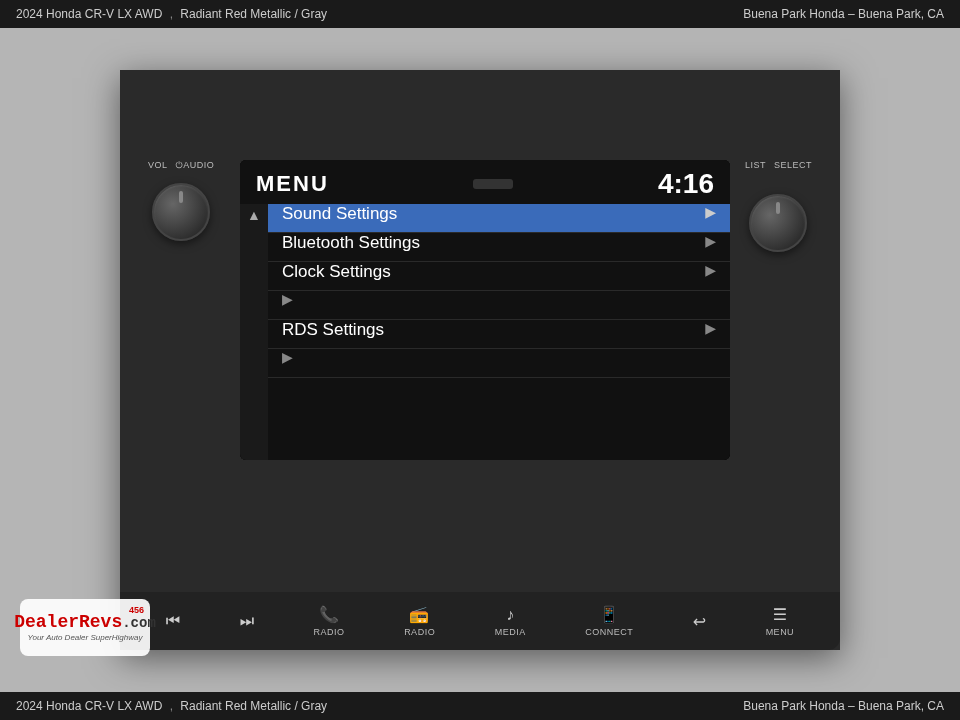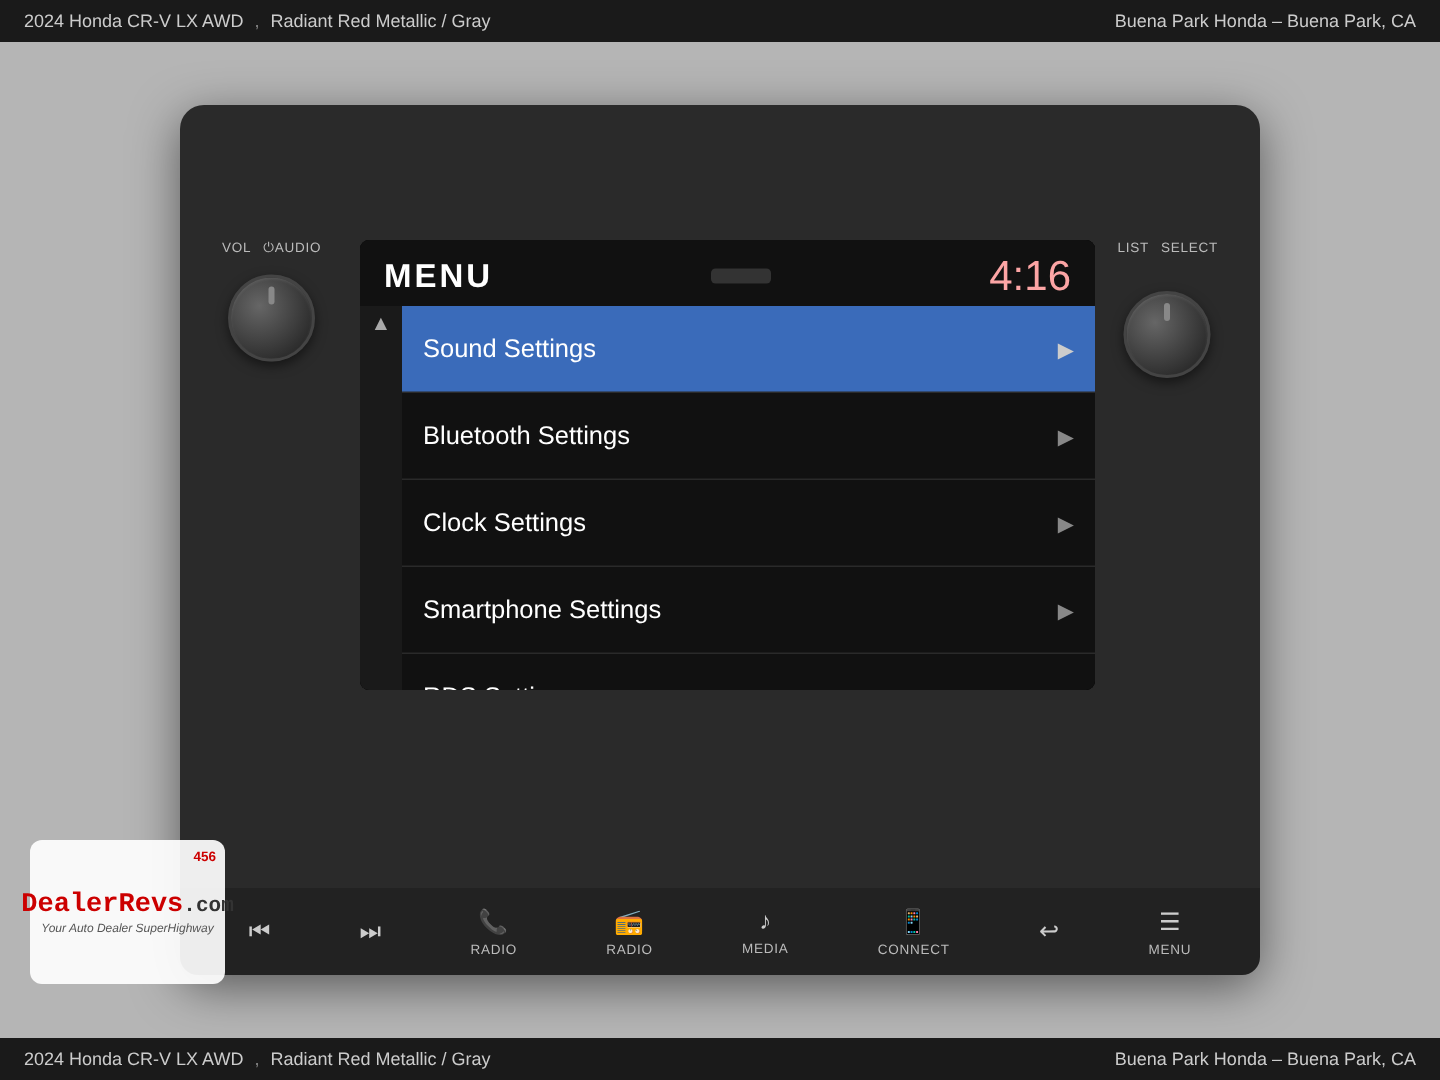--- a/index.html
+++ b/index.html
@@ -66,21 +66,21 @@
       display: flex;
       align-items: center;
       justify-content: center;
     }
 
     
     .infotainment-unit {
       width: 720px;
       height: 580px;
       background: #2a2a2a;
-      border-radius: 16px;
+      border-radius: 0;
       position: relative;
       display: flex;
       align-items: center;
       justify-content: center;
       box-shadow: 0 8px 32px rgba(0,0,0,0.5);
     }
 
     
     .screen {
       width: 490px;
@@ -110,23 +110,23 @@
       padding: 8px 16px 4px 16px;
       background: #111;
     }
     .screen-title {
       color: #fff;
       font-size: 22px;
       font-weight: bold;
       letter-spacing: 2px;
     }
     .screen-time {
-      color: #fca5a5;
+      color: #ffffff;
       font-size: 28px;
-      font-weight: normal;
+      font-weight: bold;
     }
 
     
     .menu-area {
       flex: 1;
       display: flex;
     }
 
     .scroll-indicators {
       width: 28px;
@@ -144,24 +144,24 @@
     }
 
     .menu-list {
       flex: 1;
       display: flex;
       flex-direction: column;
     }
 
     .menu-item {
       display: flex;
-      align-items: center;
+      align-items: flex-start;
       justify-content: space-between;
       padding: 0 14px;
-      height: 58px;
+      height: 29px;
       border-bottom: 1px solid #2a2a2a;
       cursor: pointer;
     }
     .menu-item.selected {
       background: #3a6bba;
     }
     .menu-item-text {
       color: #fff;
       font-size: 17px;
       font-weight: 400;
@@ -262,21 +262,21 @@
       letter-spacing: 0.5px;
       color: #bbb;
     }
 
     
     .watermark {
       position: absolute;
       bottom: 36px;
       left: 20px;
       width: 130px;
-      height: 96px;
+      height: 57px;
       background: rgba(255,255,255,0.92);
       border-radius: 8px;
       display: flex;
       flex-direction: column;
       align-items: center;
       justify-content: center;
       padding: 6px;
       z-index: 20;
     }
     .watermark-logo {
@@ -366,21 +366,20 @@
               </div>
               <div class="menu-item">
                 <span class="menu-item-text">Bluetooth Settings</span>
                 <span class="menu-item-arrow">▶</span>
               </div>
               <div class="menu-item">
                 <span class="menu-item-text">Clock Settings</span>
                 <span class="menu-item-arrow">▶</span>
               </div>
               <div class="menu-item">
-                <span class="menu-item-text">Smartphone Settings</span>
                 <span class="menu-item-arrow">▶</span>
               </div>
               <div class="menu-item">
                 <span class="menu-item-text">RDS Settings</span>
                 <span class="menu-item-arrow">▶</span>
               </div>
               <div class="menu-item">
                 <span class="menu-item-arrow">▶</span>
               </div>
             </div>

